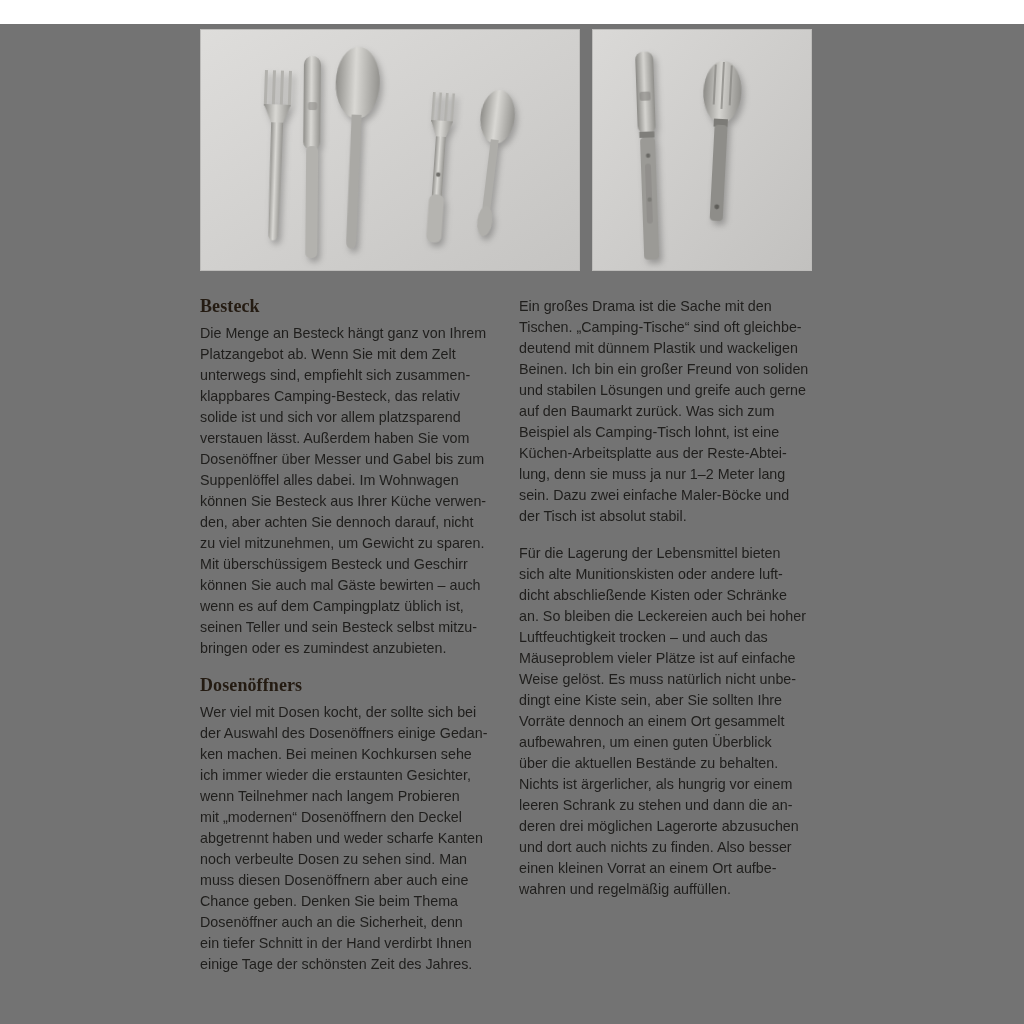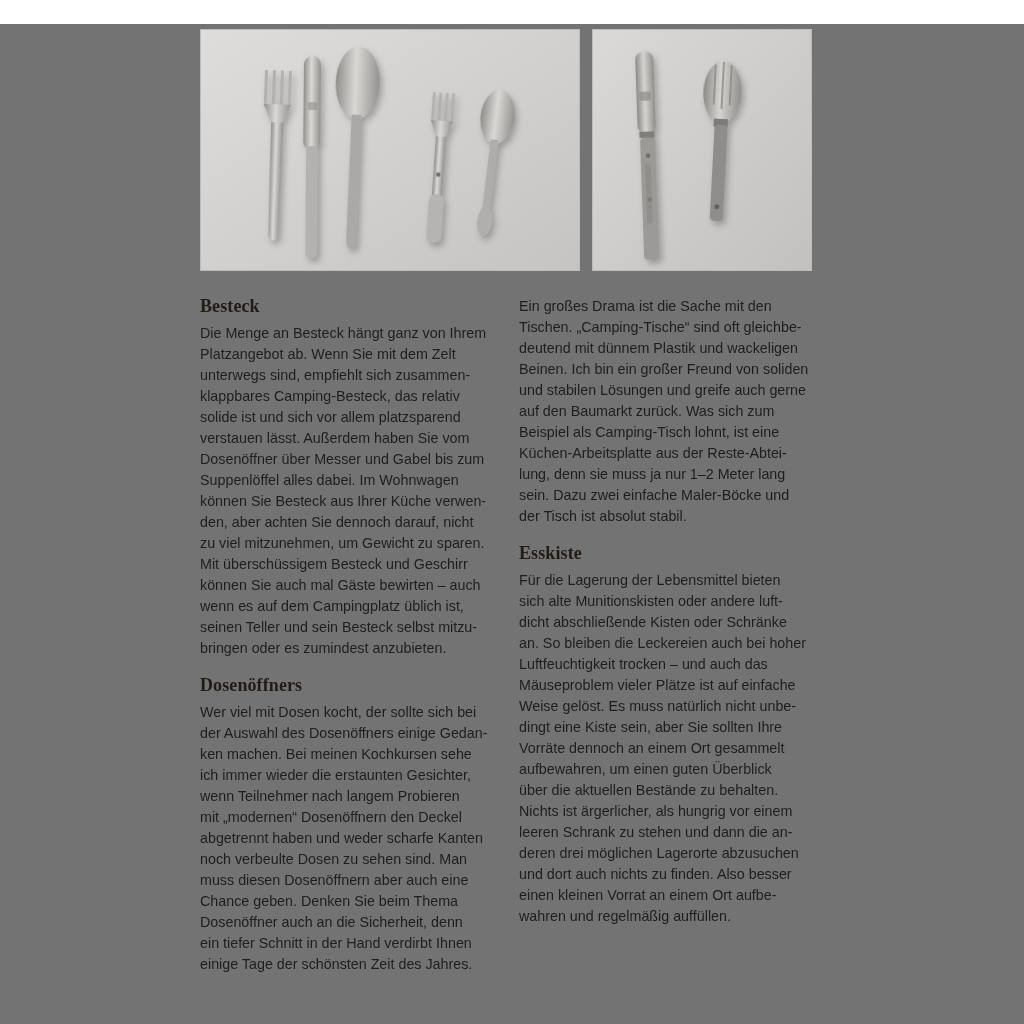--- a/index.html
+++ b/index.html
@@ -162,21 +162,20 @@
 Beinen. Ich bin ein großer Freund von soliden
 und stabilen Lösungen und greife auch gerne
 auf den Baumarkt zurück. Was sich zum
 Beispiel als Camping-Tisch lohnt, ist eine
 Küchen-Arbeitsplatte aus der Reste-Abtei-
 lung, denn sie muss ja nur 1–2 Meter lang
 sein. Dazu zwei einfache Maler-Böcke und
 der Tisch ist absolut stabil.</p>
     </section>
     <section>
-      <h2 class="heading">Esskiste</h2>
       <p class="body">Für die Lagerung der Lebensmittel bieten
 sich alte Munitionskisten oder andere luft-
 dicht abschließende Kisten oder Schränke
 an. So bleiben die Leckereien auch bei hoher
 Luftfeuchtigkeit trocken – und auch das
 Mäuseproblem vieler Plätze ist auf einfache
 Weise gelöst. Es muss natürlich nicht unbe-
 dingt eine Kiste sein, aber Sie sollten Ihre
 Vorräte dennoch an einem Ort gesammelt
 aufbewahren, um einen guten Überblick

